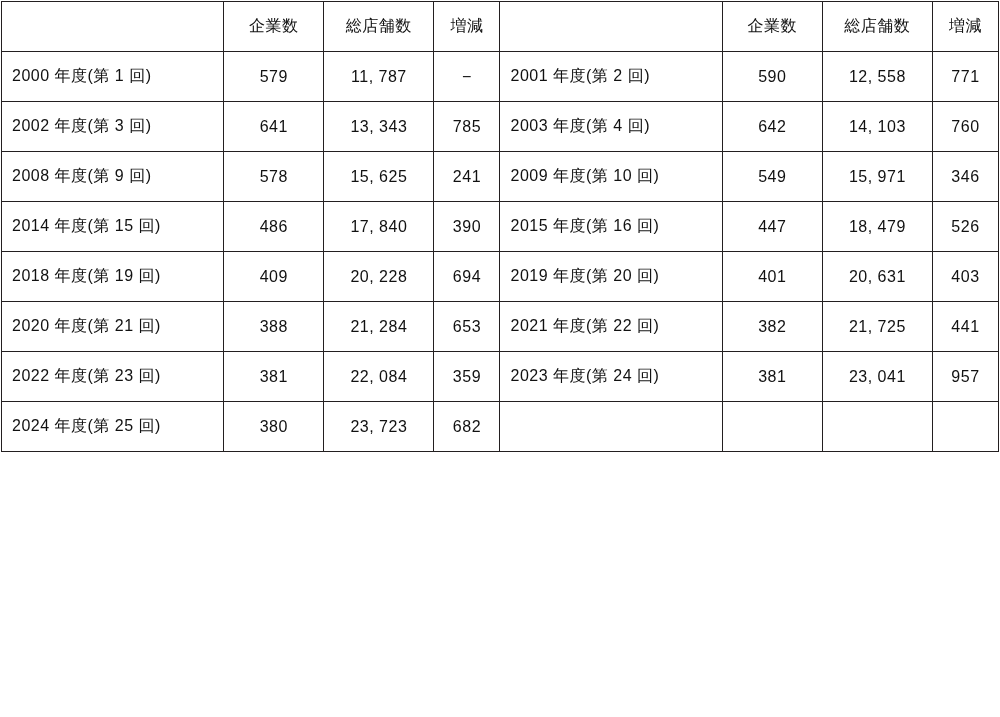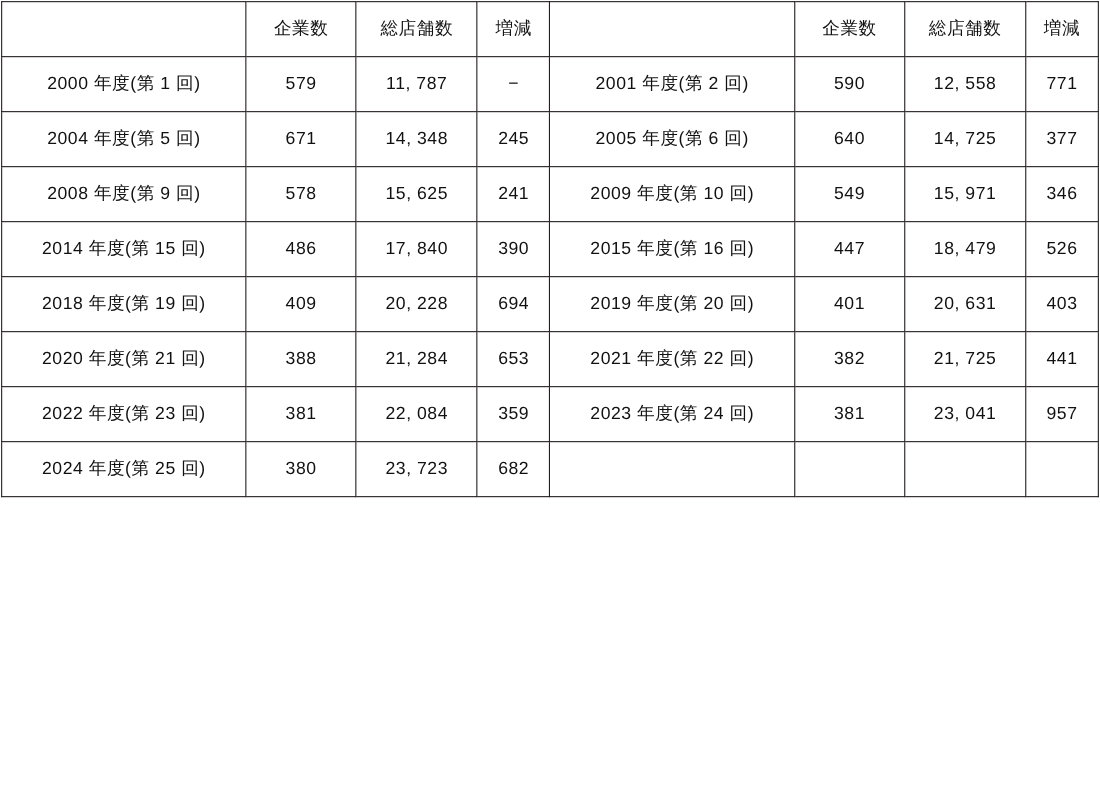--- a/index.html
+++ b/index.html
@@ -44,21 +44,21 @@
     padding: 0 10px;
     box-sizing: border-box;
     white-space: nowrap;
     overflow: hidden;
   }
   table.stats th {
     text-align: center;
     letter-spacing: 0.5px;
   }
   td.label {
-    text-align: center;
+    text-align: left;
     letter-spacing: 0.5px;
   }
   td.num {
     text-align: center;
     letter-spacing: 0.5px;
   }
   td.blank, th.blank {
     border: 1px solid #231f20;
   }
   
@@ -95,28 +95,28 @@
         <td class="label">2000 年度(第 1 回)</td>
         <td class="num">579</td>
         <td class="num">11, 787</td>
         <td class="num">−</td>
         <td class="label">2001 年度(第 2 回)</td>
         <td class="num">590</td>
         <td class="num">12, 558</td>
         <td class="num">771</td>
       </tr>
       <tr>
-        <td class="label">2004 年度(第 5 回)</td>
-        <td class="num">671</td>
-        <td class="num">14, 348</td>
-        <td class="num">245</td>
-        <td class="label">2005 年度(第 6 回)</td>
-        <td class="num">640</td>
-        <td class="num">14, 725</td>
-        <td class="num">377</td>
+        <td class="label">2002 年度(第 3 回)</td>
+        <td class="num">641</td>
+        <td class="num">13, 343</td>
+        <td class="num">785</td>
+        <td class="label">2003 年度(第 4 回)</td>
+        <td class="num">642</td>
+        <td class="num">14, 103</td>
+        <td class="num">760</td>
       </tr>
       <tr>
         <td class="label">2008 年度(第 9 回)</td>
         <td class="num">578</td>
         <td class="num">15, 625</td>
         <td class="num">241</td>
         <td class="label">2009 年度(第 10 回)</td>
         <td class="num">549</td>
         <td class="num">15, 971</td>
         <td class="num">346</td>

